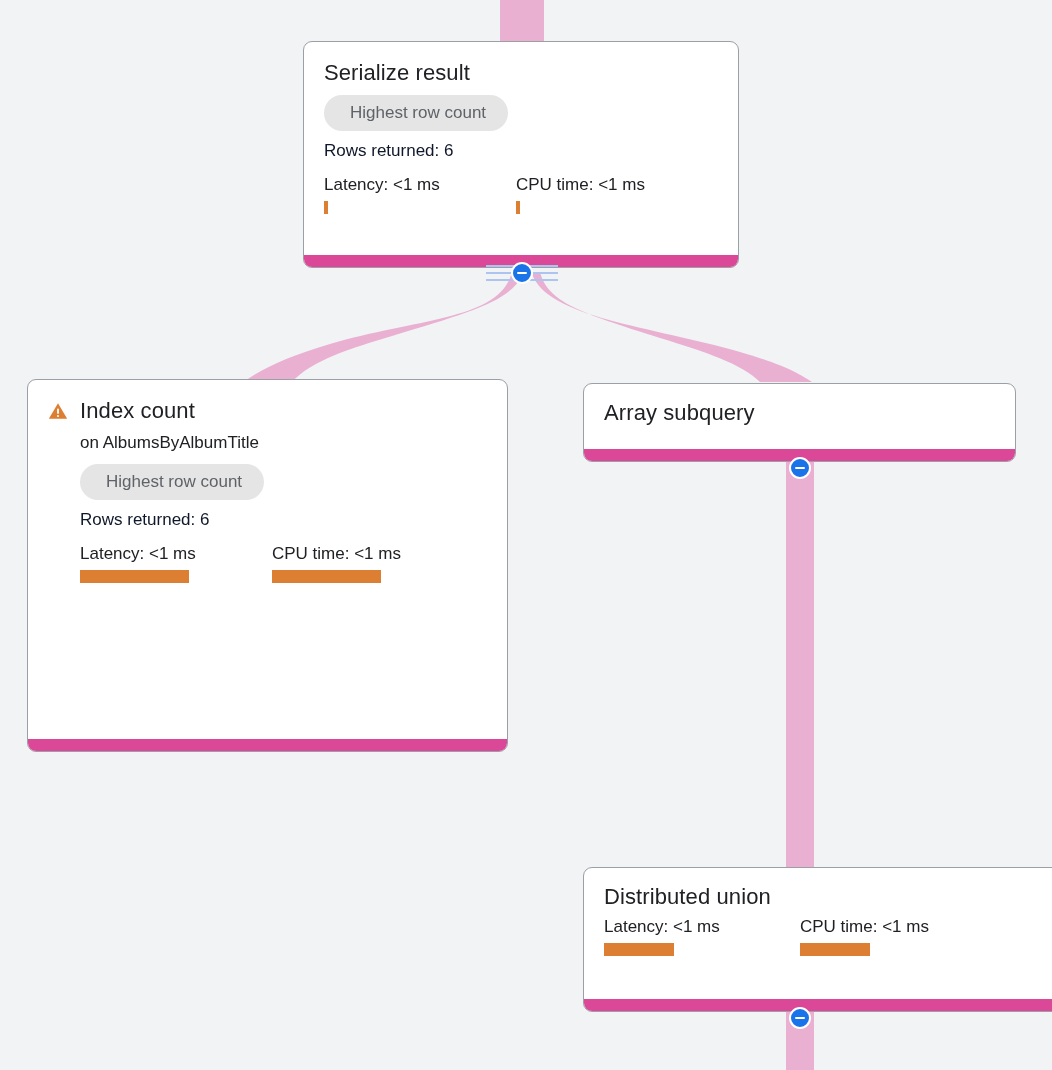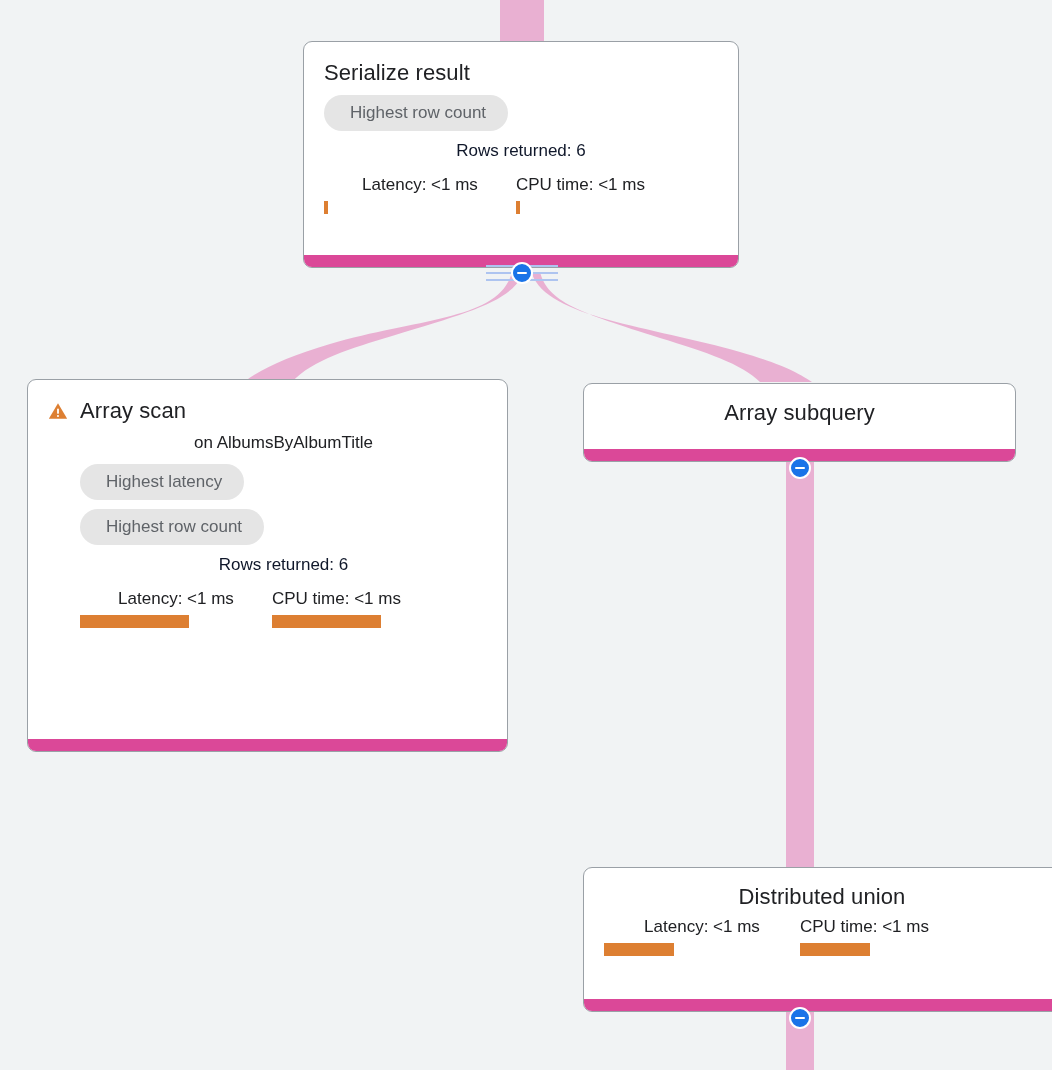--- a/index.html
+++ b/index.html
@@ -10,21 +10,20 @@
   body {
     font-family: "Liberation Sans", sans-serif;
     -webkit-font-smoothing: antialiased;
   }
   #canvas {
     position: relative;
     width: 1052px;
     height: 1070px;
     background: #f1f3f4;
     overflow: hidden;
-    text-align: center;
   }
   #edge-layer {
     position: absolute;
     left: 0;
     top: 0;
     width: 1052px;
     height: 1070px;
   }
 
   
@@ -214,26 +213,25 @@
   <div class="toggle" style="left:511px; top:262px;"></div>
 
   <div class="node" style="left:27px; top:379px; width:481px; height:373px;">
     <div class="node-body">
       <div class="node-title-row">
         <svg class="warn-icon" viewBox="0 0 24 24" xmlns="http://www.w3.org/2000/svg">
           <path d="M12 2.6 L23 21.4 H1 Z" fill="#dd7f32"></path>
           <rect x="10.9" y="9" width="2.2" height="6.4" rx="1.1" fill="#ffffff"></rect>
           <circle cx="12" cy="18" r="1.25" fill="#ffffff"></circle>
         </svg>
-        <div class="node-title">Array scan</div>
+        <div class="node-title">Index count</div>
       </div>
       <div class="node-indent">
         <div class="node-subtitle">on AlbumsByAlbumTitle</div>
         <div class="badge-stack">
-          <span class="badge">Highest latency</span>
           <span class="badge">Highest row count</span>
         </div>
         <div class="rows-line">Rows returned: 6</div>
         <div class="metrics">
           <div class="metric" style="width:192px;">
             <div class="metric-label">Latency: &lt;1 ms</div>
             <div class="metric-bar" style="width:109px;"></div>
           </div>
           <div class="metric">
             <div class="metric-label">CPU time: &lt;1 ms</div>

